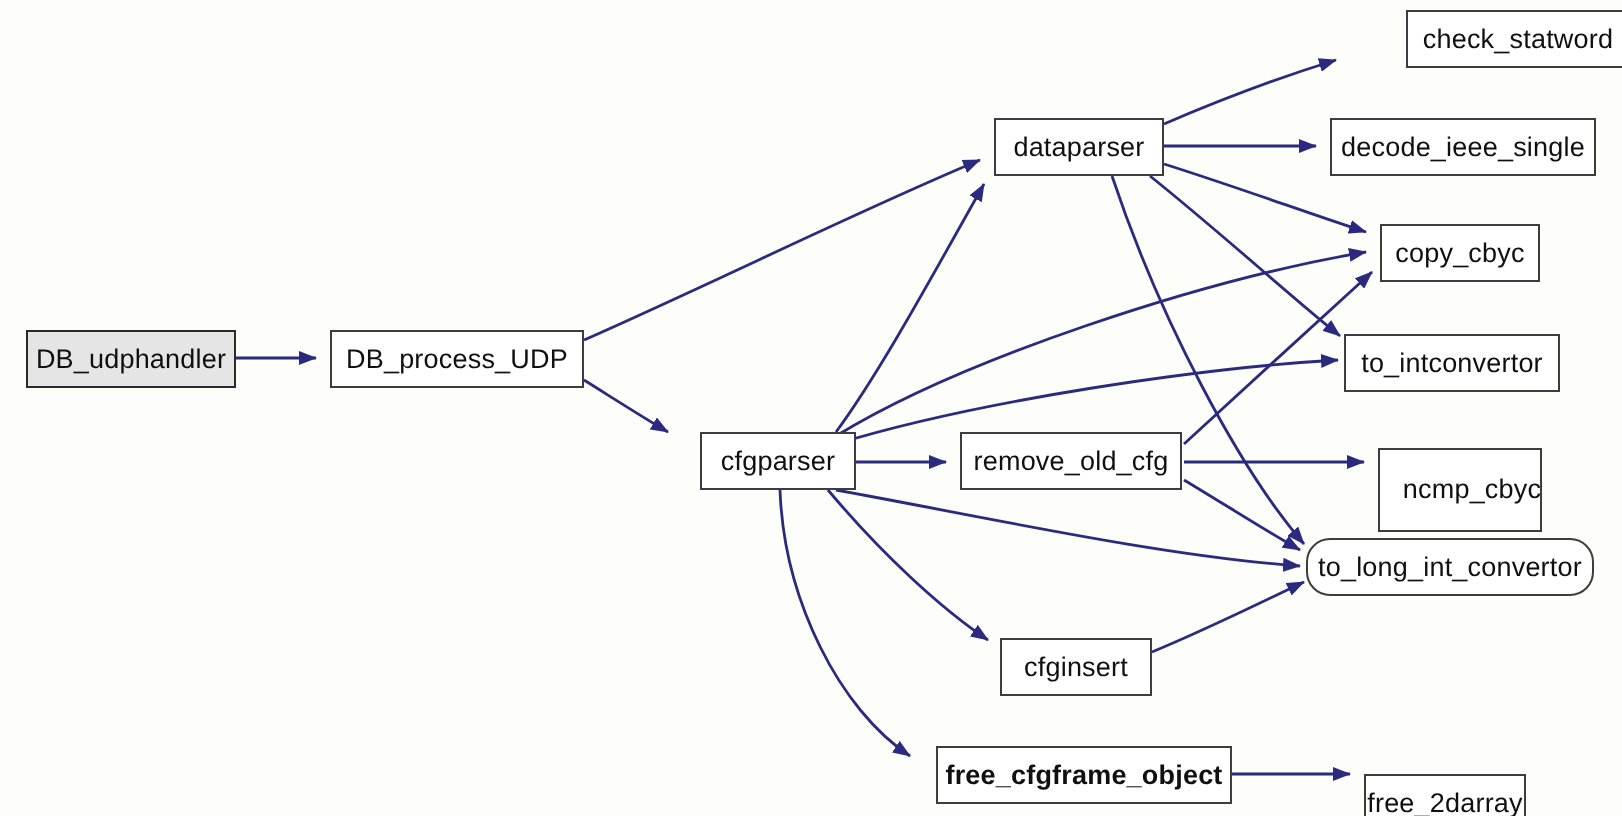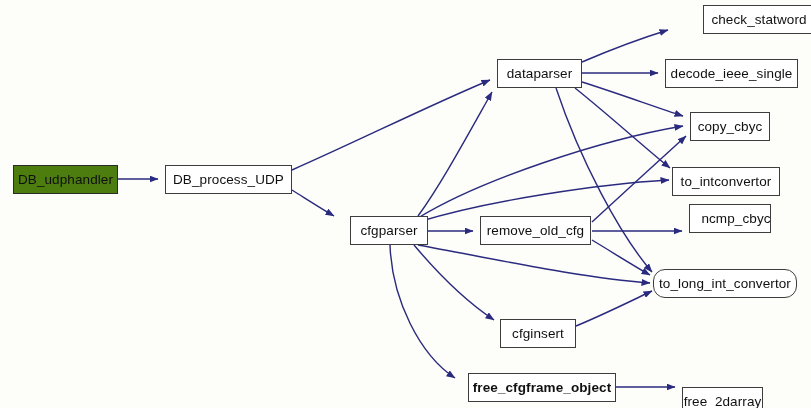--- a/index.html
+++ b/index.html
@@ -30,21 +30,21 @@
     color: #101010;
     font-size: 13.5px;
     line-height: 1;
     display: flex;
     align-items: center;
     justify-content: center;
     white-space: nowrap;
     letter-spacing: 0.1px;
   }
   .node.highlight {
-    background: #4d7c0f;
+    background: #e5e5e5;
     border-color: #2a2a2a;
     align-items: center;
   }
   .node-label {
     pointer-events: none;
   }
 </style>
 </head>
 <body>
 
@@ -101,21 +101,21 @@
       </div>
       <div class="node" style="left: 690px; top: 112px; width: 80px; height: 29px;">
         <span class="node-label">copy_cbyc</span>
       </div>
       <div class="node" style="left: 672px; top: 167px; width: 108px; height: 29px;">
         <span class="node-label">to_intconvertor</span>
       </div>
       <div class="node" style="left: 480px; top: 216px; width: 111px; height: 29px;">
         <span class="node-label">remove_old_cfg</span>
       </div>
-      <div class="node" style="left: 689px; top: 204px; width: 82px; height: 29px; padding-left: 12px;">
+      <div class="node" style="left: 689px; top: 224px; width: 82px; height: 42px; padding-left: 12px;">
         <span class="node-label">ncmp_cbyc</span>
       </div>
       <div class="node" style="left: 653px; top: 269px; width: 144px; height: 29px; border-radius: 12px;">
         <span class="node-label">to_long_int_convertor</span>
       </div>
       <div class="node" style="left: 500px; top: 319px; width: 76px; height: 29px;">
         <span class="node-label">cfginsert</span>
       </div>
       <div class="node" style="left: 468px; top: 373px; width: 148px; height: 29px; font-weight: bold;">
         <span class="node-label">free_cfgframe_object</span>

